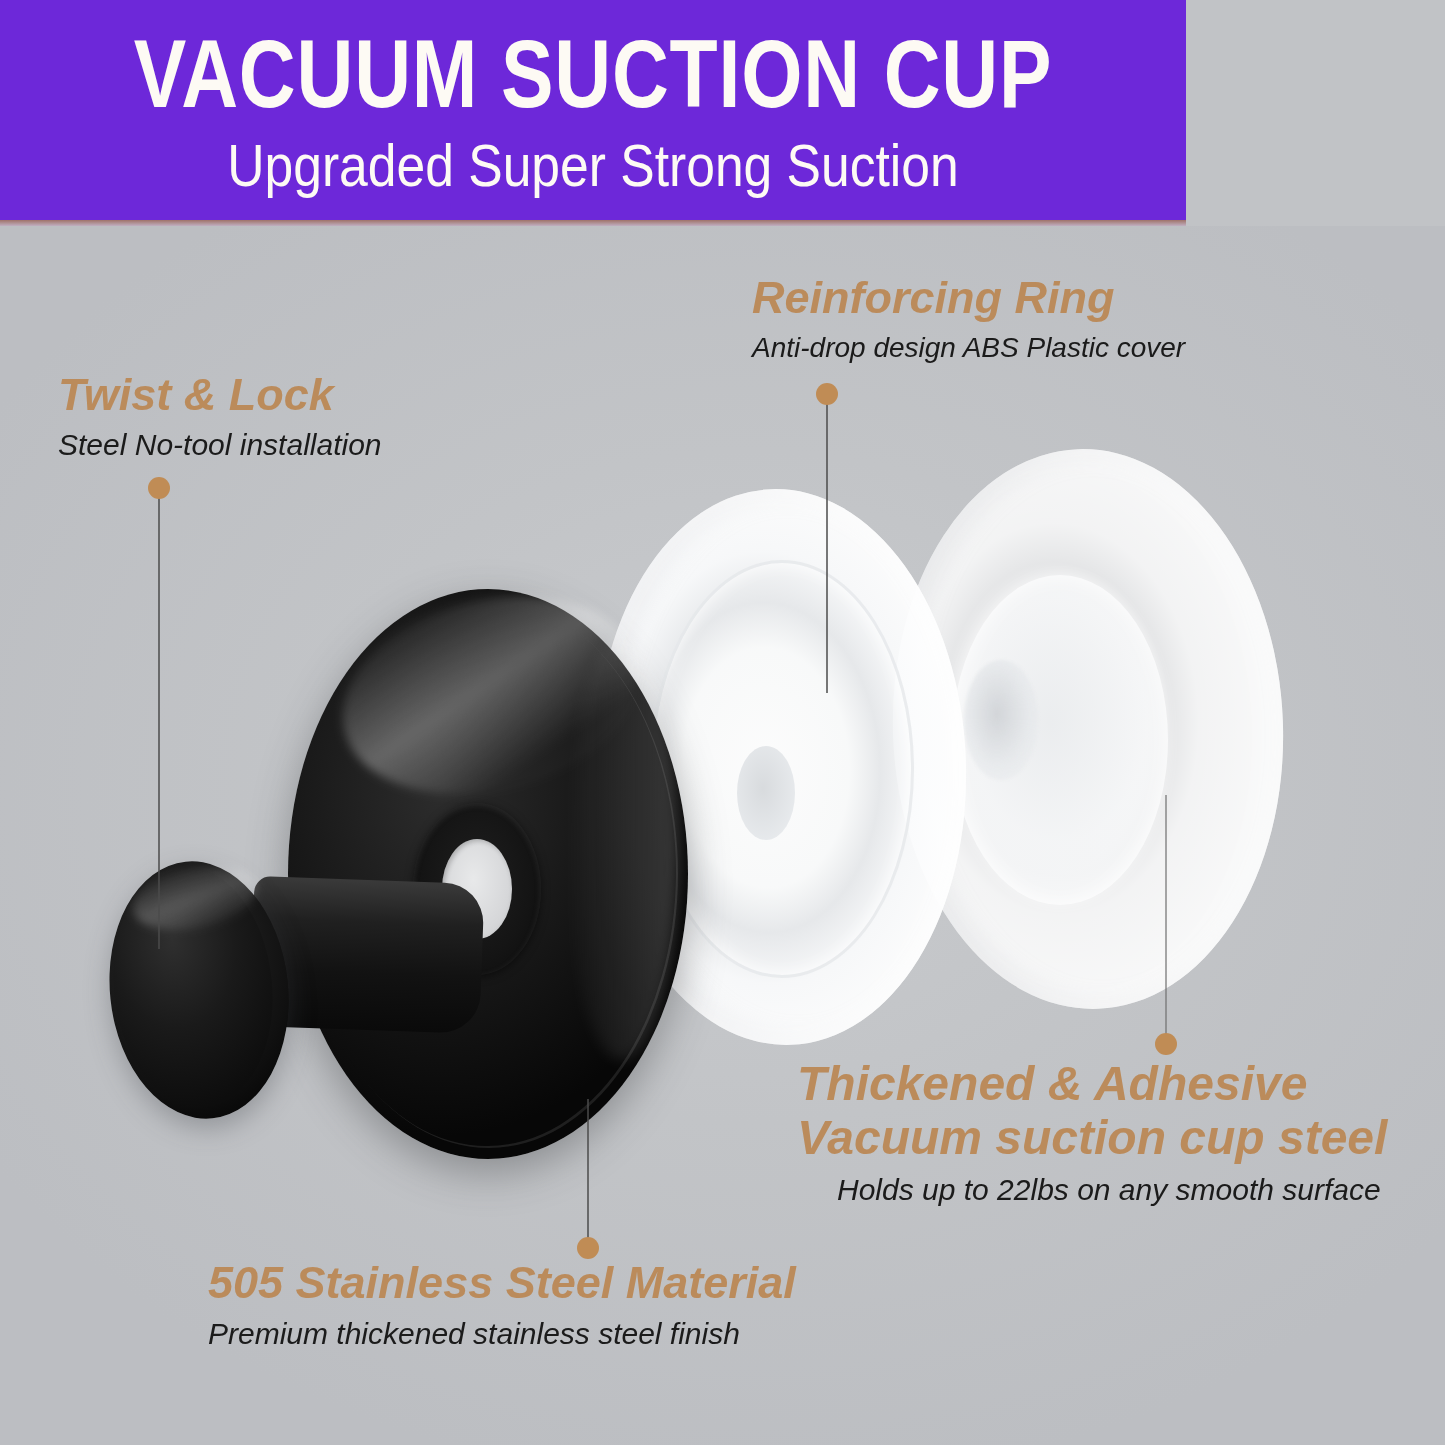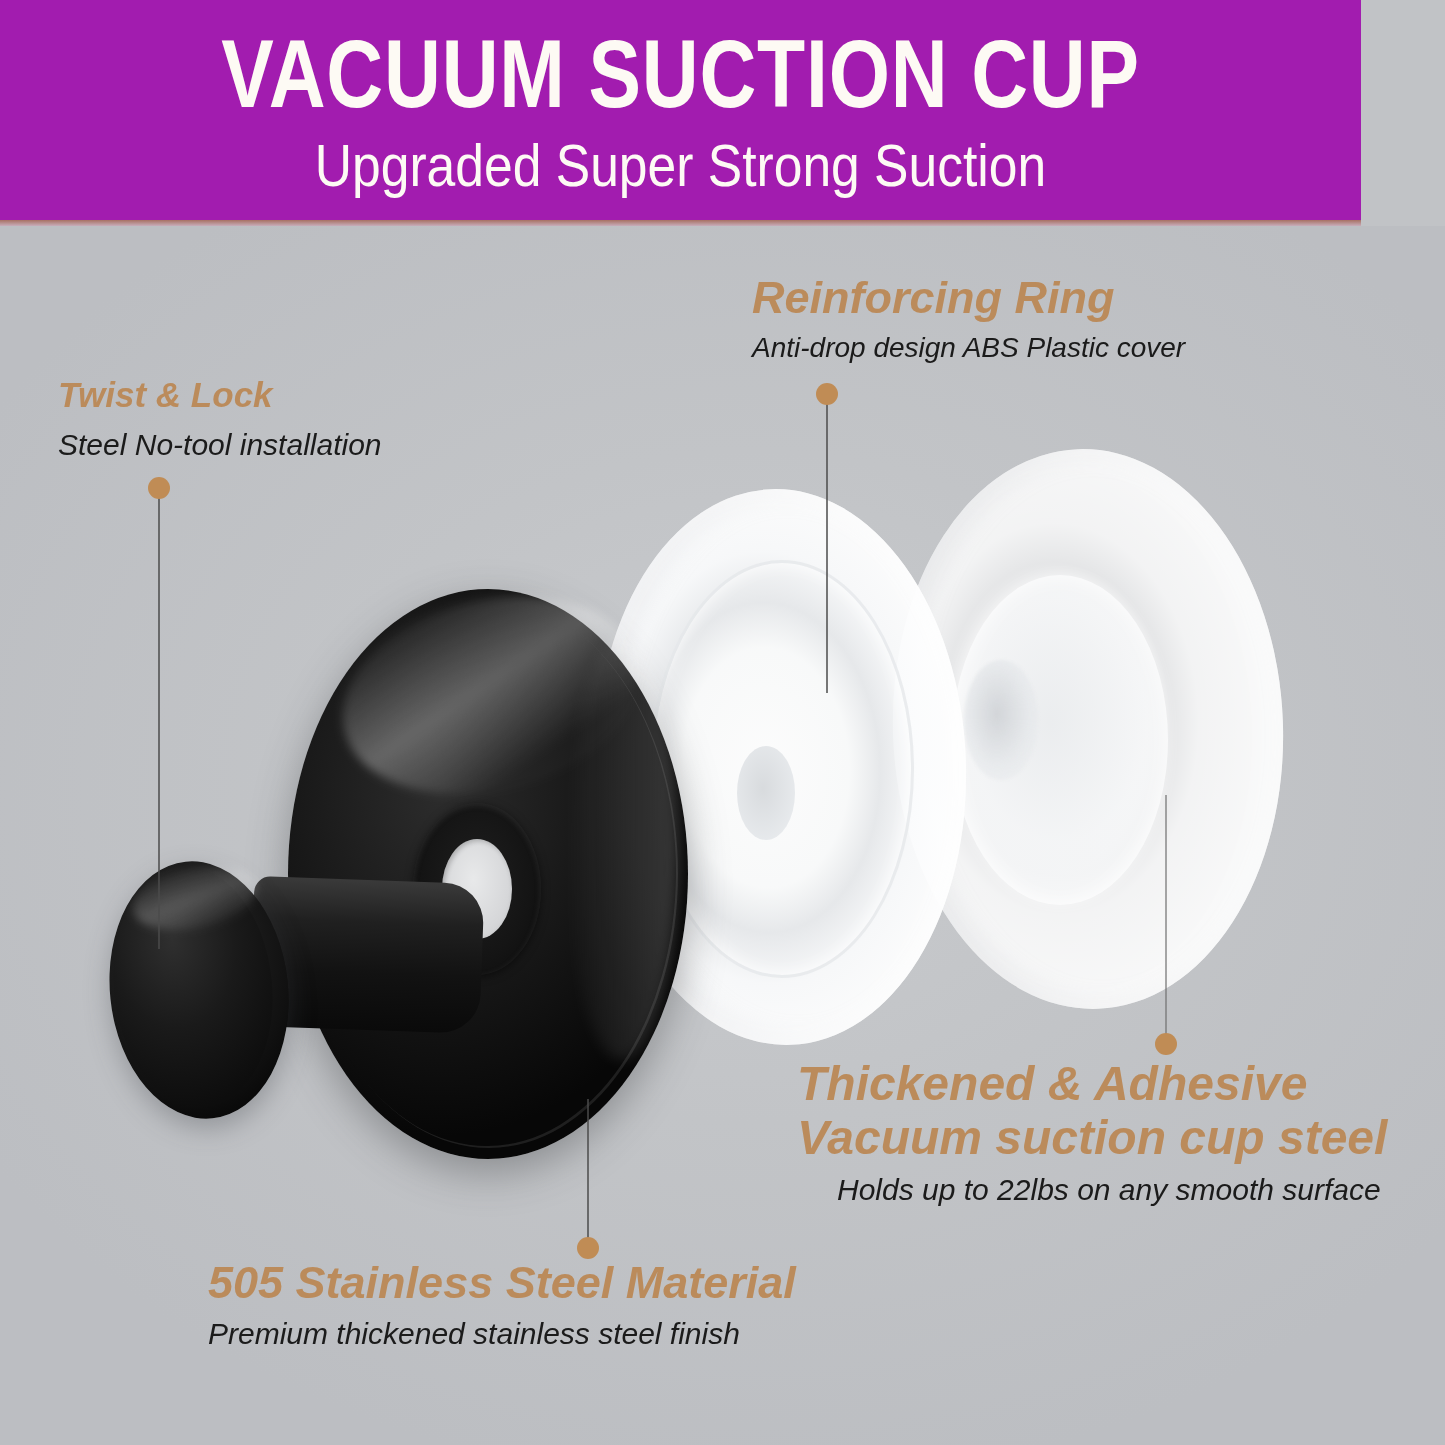--- a/index.html
+++ b/index.html
@@ -17,23 +17,23 @@
     height: 1445px;
     overflow: hidden;
     background: #c1c3c6;
   }
 
   
   .banner {
     position: absolute;
     left: 0;
     top: 0;
-    width: 1361px;
+    width: 1186px;
     height: 226px;
-    background: #a21caf;
+    background: #6d28d9;
     overflow: hidden;
   }
   .banner-edge {
     position: absolute;
     left: 0;
     bottom: 0;
     width: 100%;
     height: 6px;
     background: linear-gradient(to bottom, #a87f55, #cfc7bd);
     opacity: .85;
@@ -84,21 +84,21 @@
     font-weight: 700;
     white-space: nowrap;
   }
   .callout .c-sub {
     color: #1b1b1b;
     font-weight: 400;
     white-space: nowrap;
   }
 
   #callout-twist-lock { left: 58px; top: 369px; }
-  #callout-twist-lock .c-title { font-size: 35px; line-height: 52px; }
+  #callout-twist-lock .c-title { font-size: 45px; line-height: 52px; }
   #callout-twist-lock .c-sub { font-size: 30px; line-height: 40px; margin-top: 4px; }
 
   #callout-reinforcing-ring { left: 752px; top: 272px; }
   #callout-reinforcing-ring .c-title { font-size: 45px; line-height: 52px; }
   #callout-reinforcing-ring .c-sub { font-size: 28px; line-height: 40px; margin-top: 4px; }
 
   #callout-suction-base { left: 797px; top: 1057px; }
   #callout-suction-base .c-title { font-size: 48px; line-height: 54px; }
   #callout-suction-base .c-sub { font-size: 30px; line-height: 40px; margin-top: 5px; margin-left: 40px; }
 

